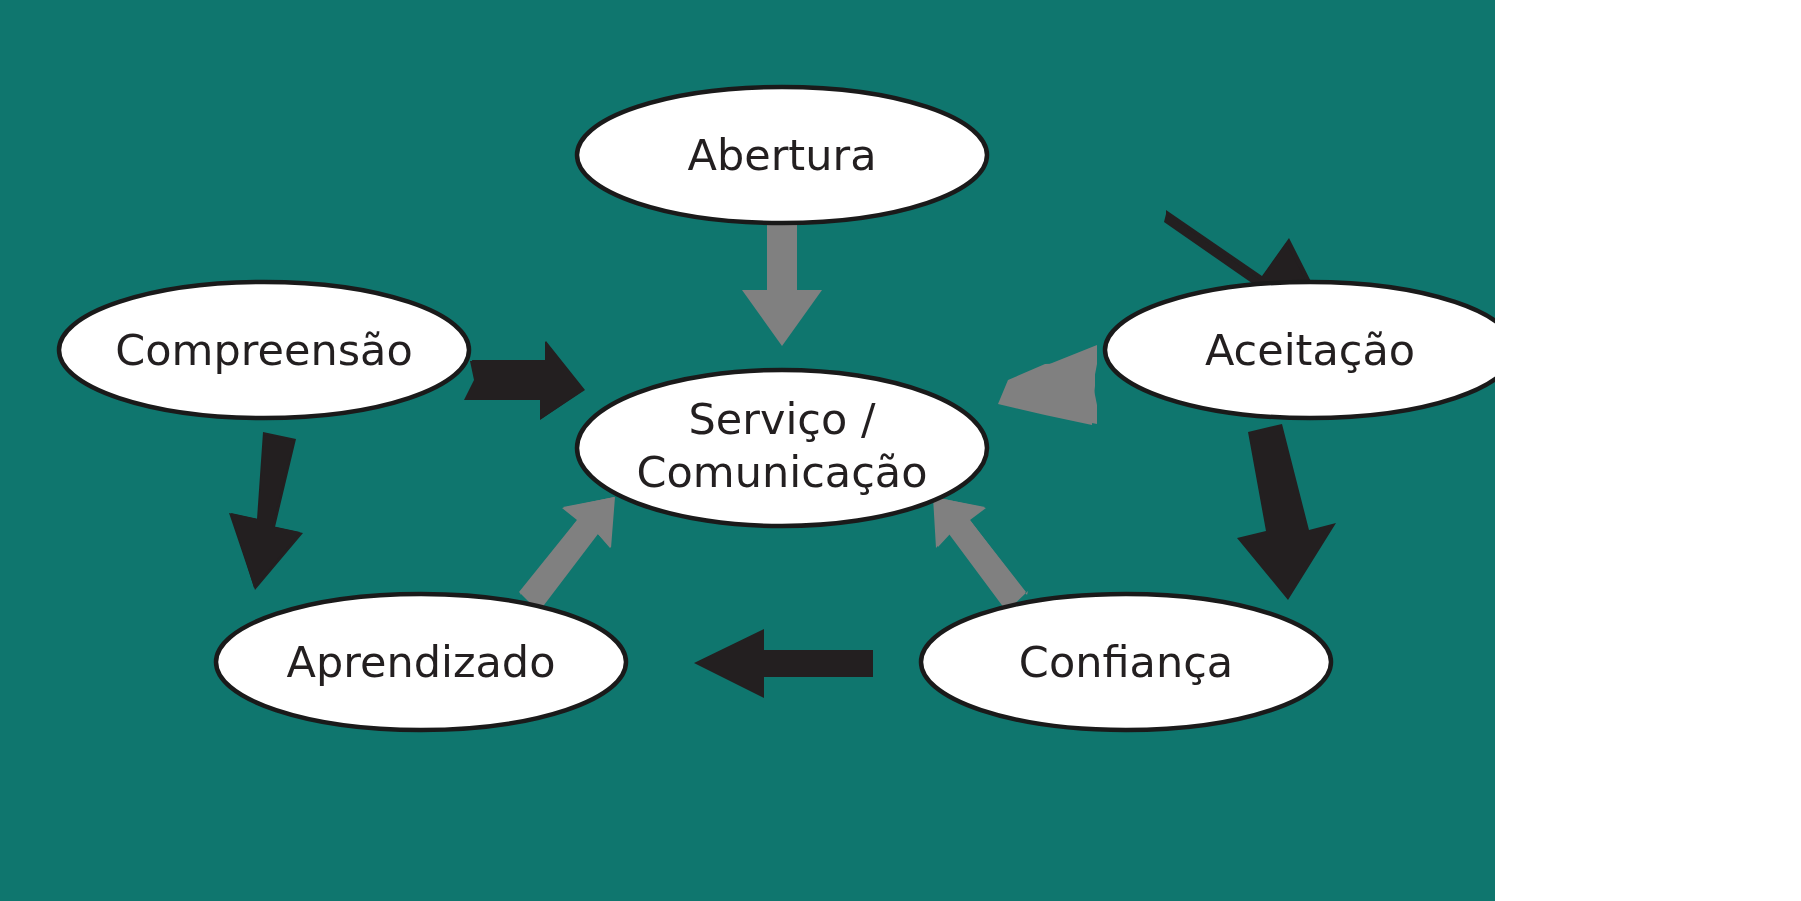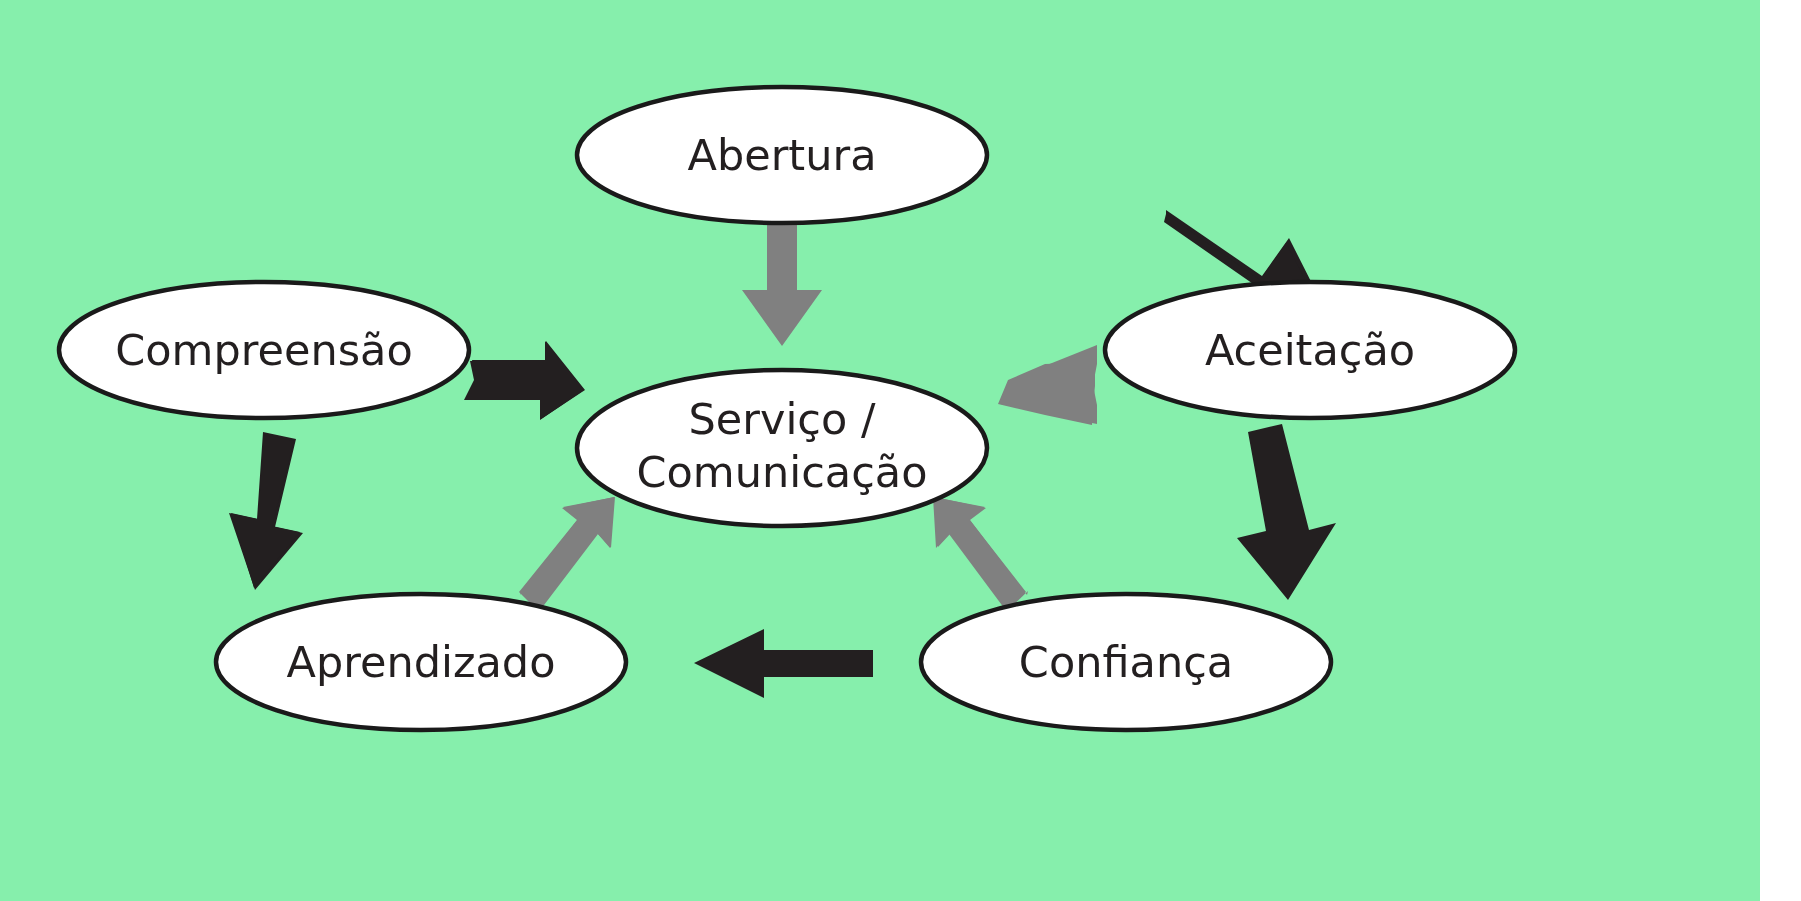--- a/index.html
+++ b/index.html
@@ -5,23 +5,23 @@
   html, body {
     margin: 0;
     padding: 0;
     background: #ffffff;
   }
   body {
     font-family: "DejaVu Sans", "Liberation Sans", sans-serif;
   }
   #diagram-canvas {
     position: relative;
-    width: 1760px;
+    width: 1495px;
     height: 901px;
-    background: #86efac;
+    background: #0f766e;
     overflow: hidden;
   }
   #diagram-svg {
     position: absolute;
     top: 0;
     left: 0;
     width: 1801px;
     height: 901px;
   }
   .node-ellipse {

